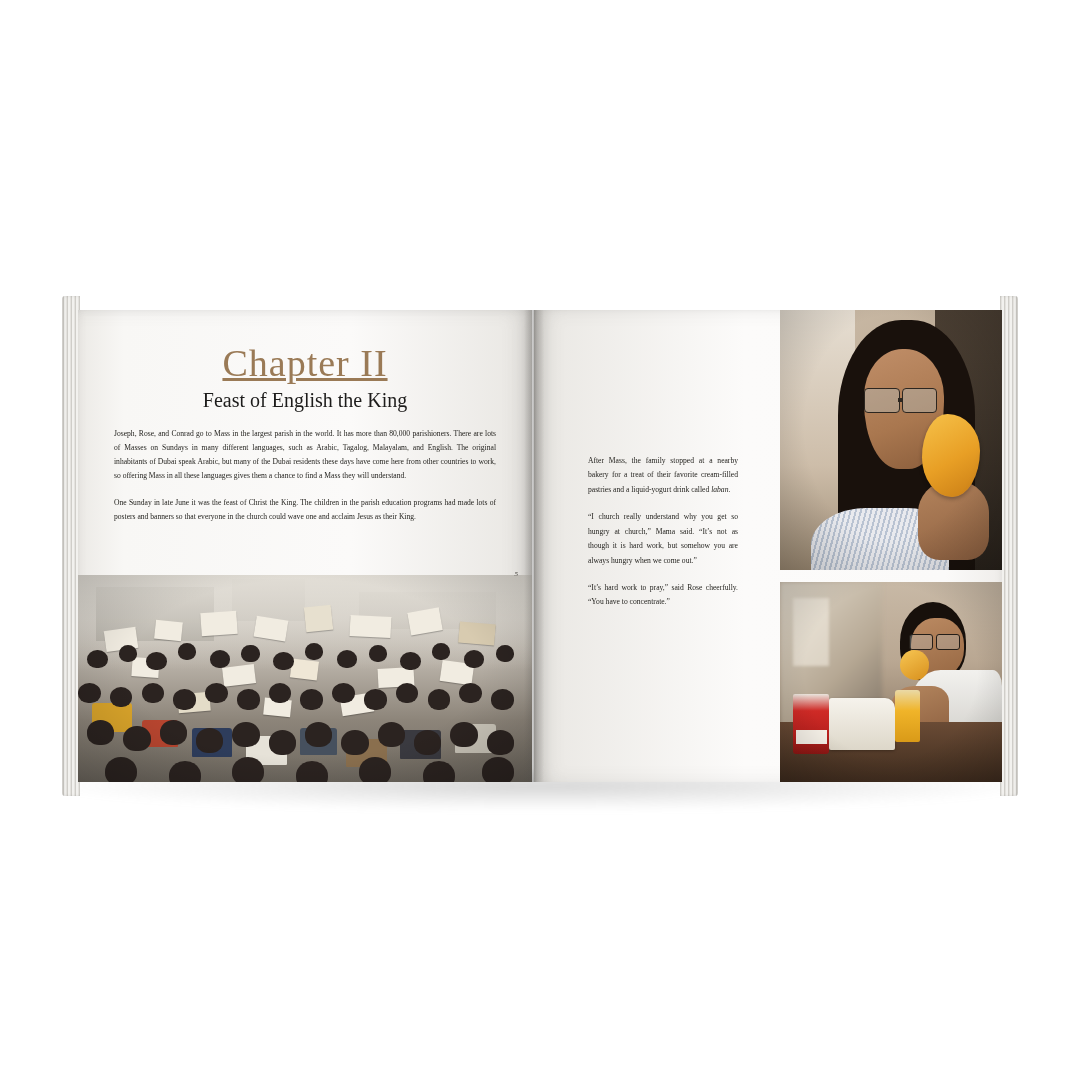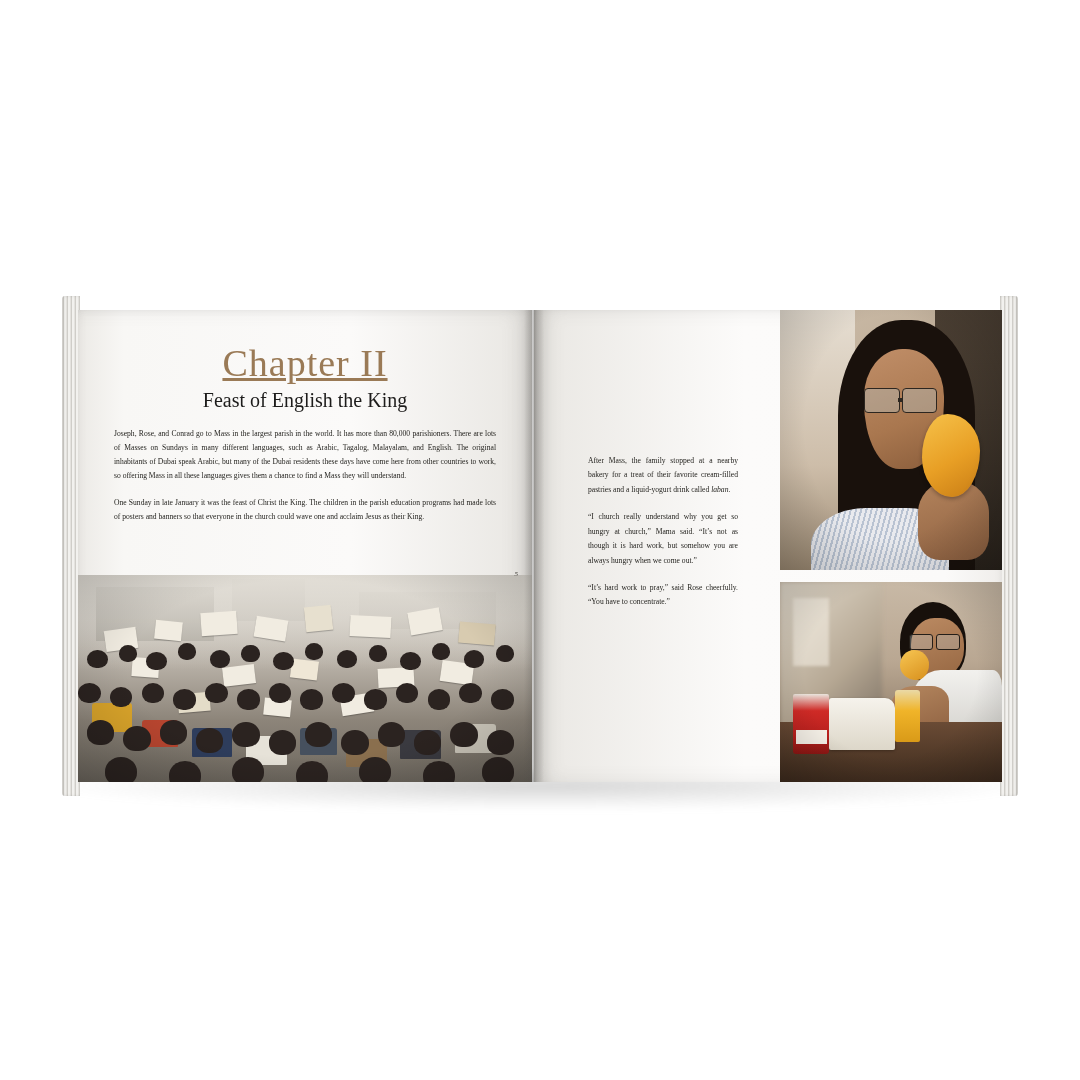--- a/index.html
+++ b/index.html
@@ -401,21 +401,21 @@
 
     <div class="page page-left">
 
       <div class="chapter-head">
         <div class="chapter-title">Chapter II</div>
         <div class="chapter-sub">Feast of English the King</div>
       </div>
 
       <div class="left-body">
         <p>Joseph, Rose, and Conrad go to Mass in the largest parish in the world. It has more than 80,000 parishioners. There are lots of Masses on Sundays in many different languages, such as Arabic, Tagalog, Malayalam, and English. The original inhabitants of Dubai speak Arabic, but many of the Dubai residents these days have come here from other countries to work, so offering Mass in all these languages gives them a chance to find a Mass they will understand.</p>
-        <p>One Sunday in late January it was the feast of Christ the King. The children in the parish education programs had made lots of posters and banners so that everyone in the church could wave one and acclaim Jesus as their King.</p>
+        <p>One Sunday in late June it was the feast of Christ the King. The children in the parish education programs had made lots of posters and banners so that everyone in the church could wave one and acclaim Jesus as their King.</p>
       </div>
 
       <div class="page-num-left">5</div>
 
       <div class="crowd-photo">
         <div class="crowd-sky"></div>
         <div class="bldg" style="left:4%;top:6%;width:26%;height:26%;"></div>
         <div class="bldg" style="left:34%;top:2%;width:16%;height:20%;opacity:.4;"></div>
         <div class="bldg" style="left:62%;top:8%;width:30%;height:18%;opacity:.35;"></div>
         <div class="crowd-haze"></div>

